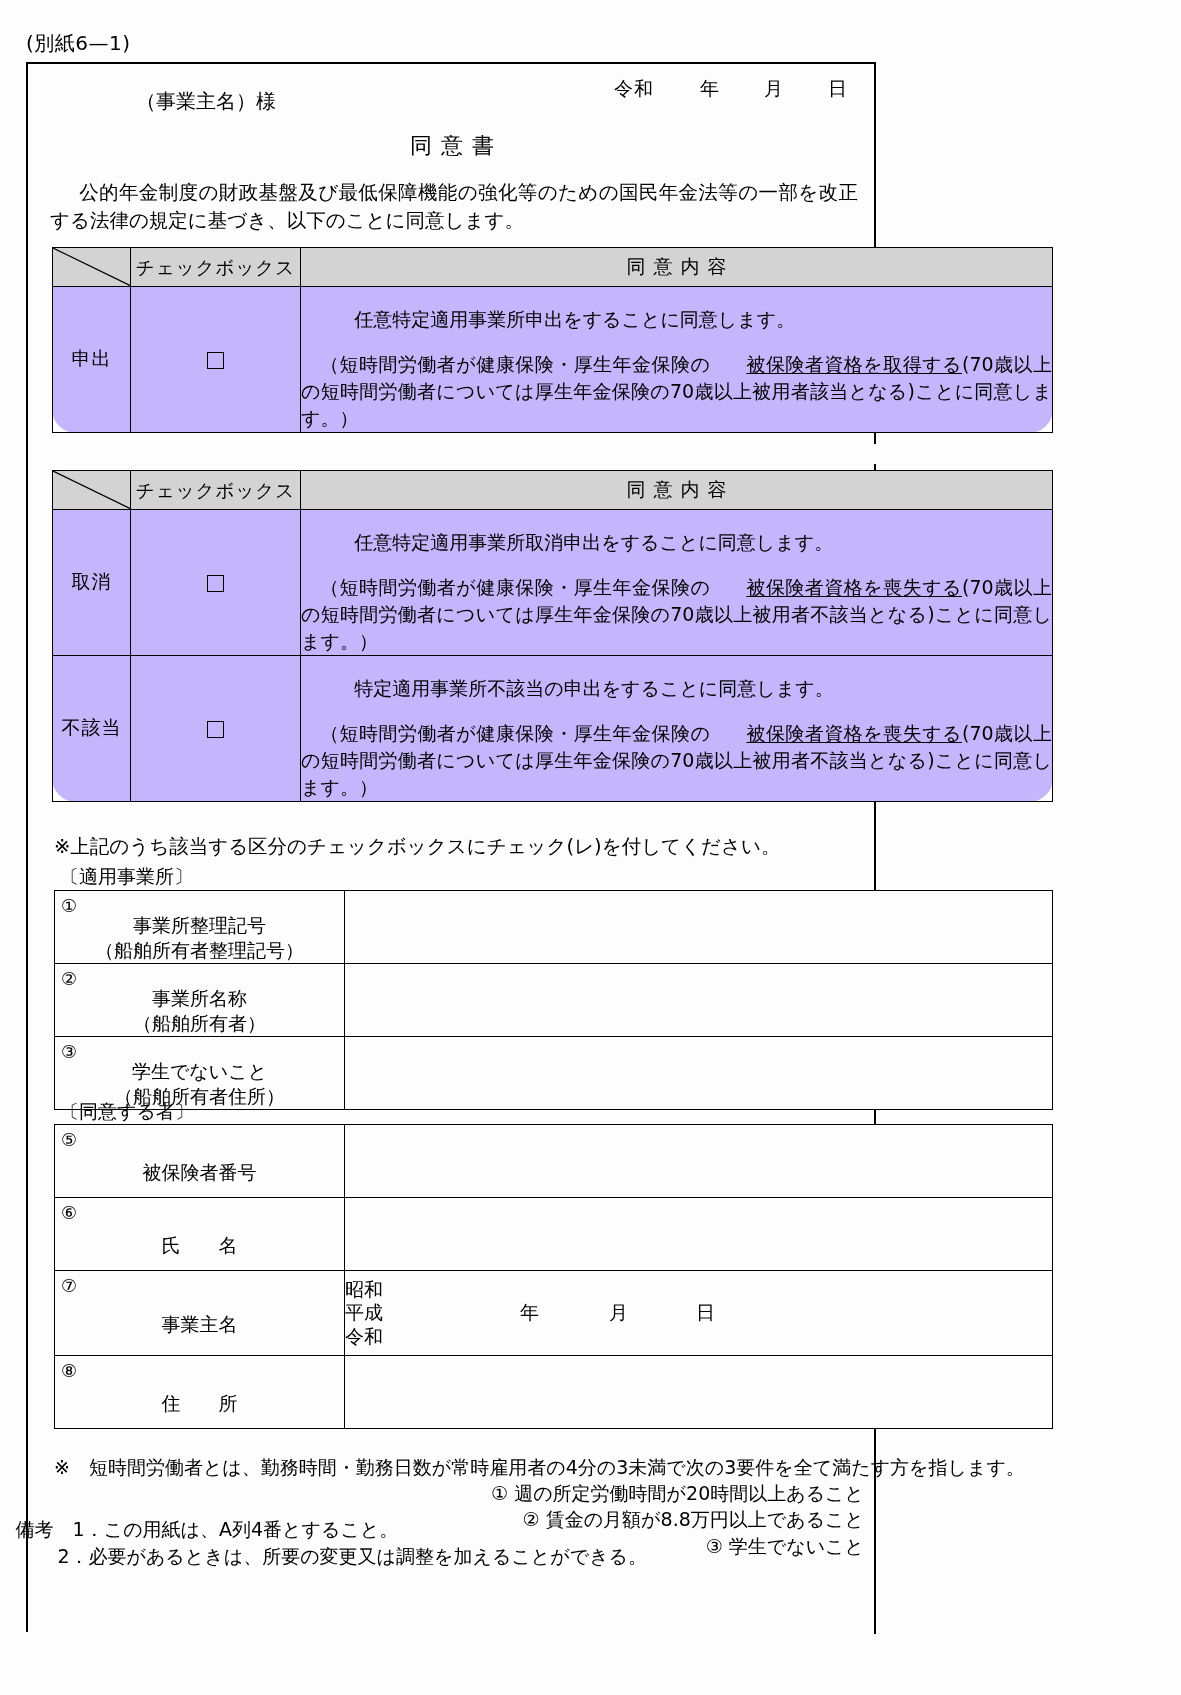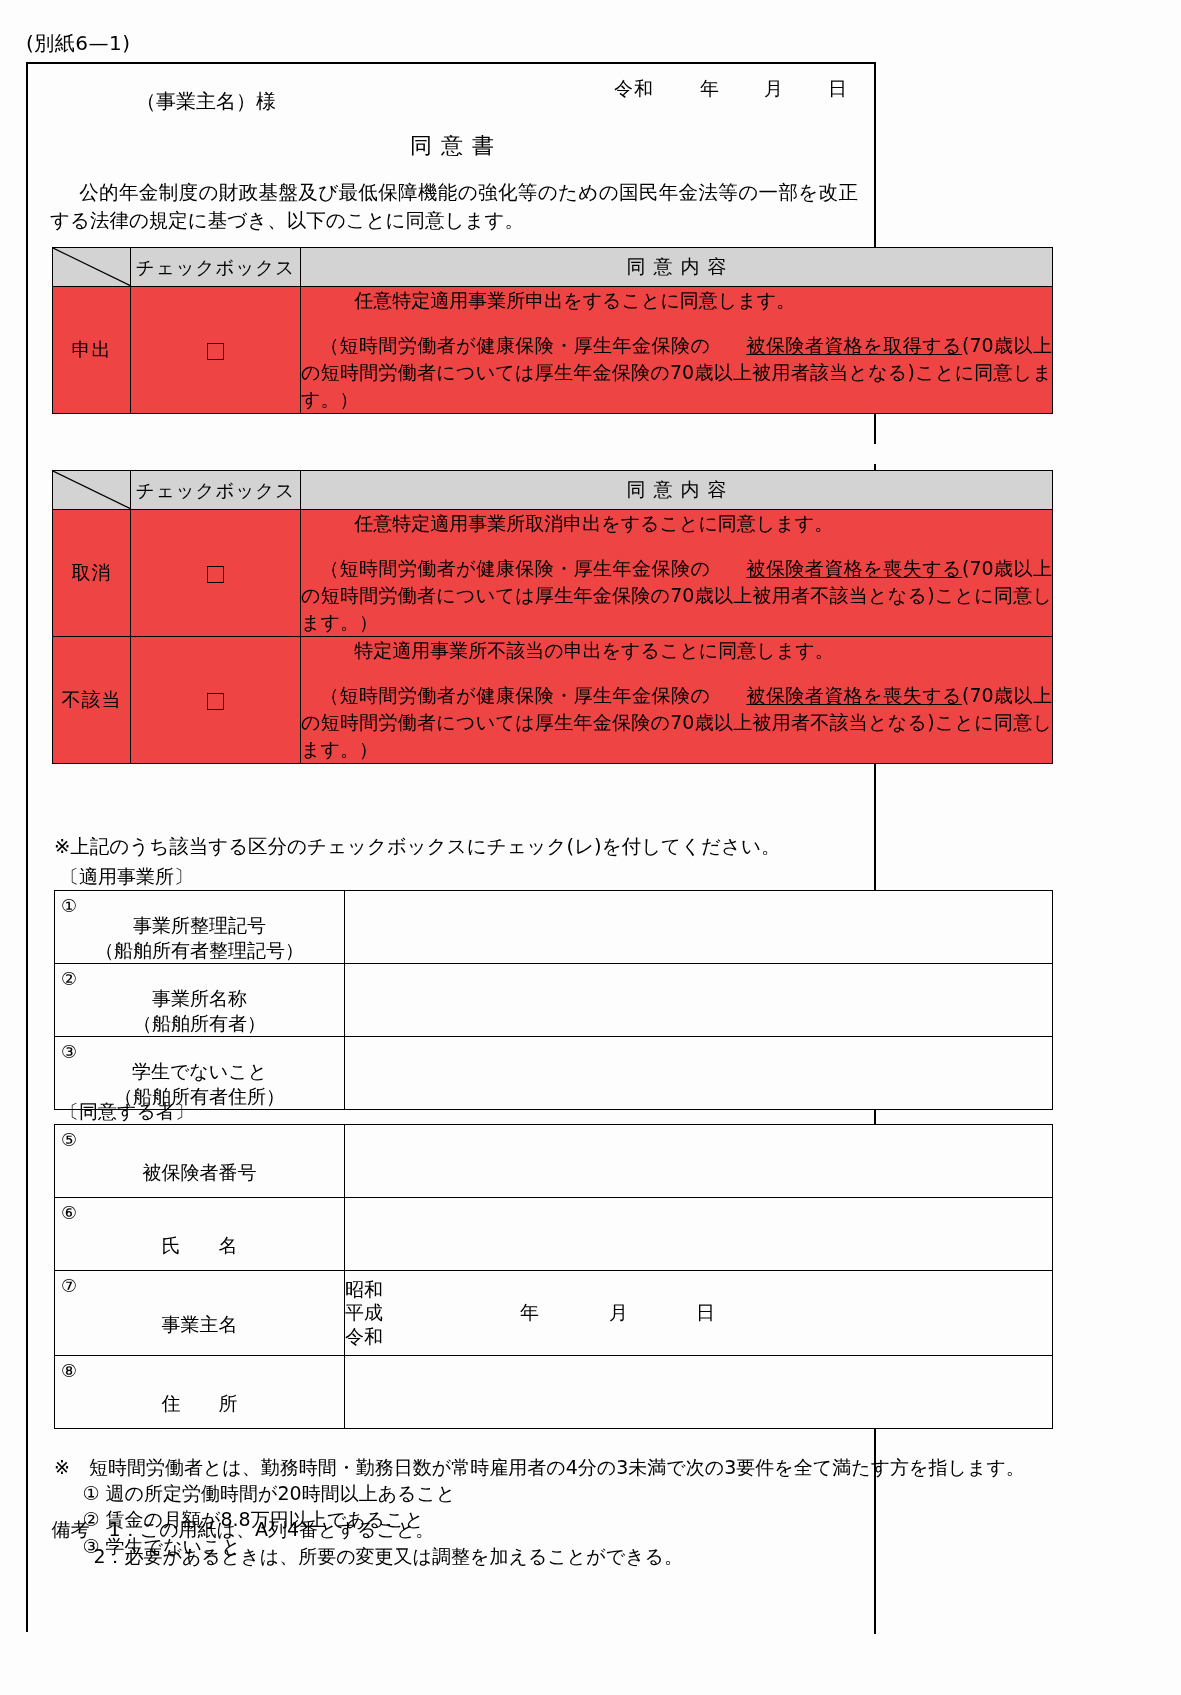--- a/index.html
+++ b/index.html
@@ -101,21 +101,22 @@
     line-height: 1.45;
     text-align: justify;
   }
   .lead .indent { padding-left: 1.5em; }
 
   
   table.consent {
     border-collapse: collapse;
     table-layout: fixed;
     font-size: 19px;
-    background: #ef4444;
+    background: #c4b5fd;
+    border-radius: 24px;
   }
   table.consent td, table.consent th {
     border: 1px solid #000;
     padding: 0;
     vertical-align: middle;
     font-weight: normal;
   }
   .tbl1 {
     position: absolute;
     left: 24px;
@@ -165,21 +166,21 @@
     box-sizing: border-box;
     vertical-align: middle;
   }
 
   .content-cell {
     padding: 12px 10px 12px 12px;
     line-height: 1.42;
     text-align: justify;
     font-size: 19px;
   }
-  .content-cell .line1 { padding-left: 2.8em; }
+  .content-cell .line1 { padding-left: 2.8em; margin-top: 19px; }
   .content-cell .line2 { margin-top: 18px; text-indent: 1em; }
   .content-cell u { text-decoration: underline; text-underline-offset: 2px; margin-left: 36px; }
 
   
   .note-check {
     position: absolute;
     left: 26px;
     top: 769px;
     font-size: 19.5px;
     white-space: nowrap;
@@ -268,30 +269,30 @@
   
   .footnotes {
     position: absolute;
     left: 26px;
     top: 1390px;
     right: 12px;
     font-size: 19px;
     line-height: 1.38;
   }
   .footnotes .f-head { white-space: nowrap; }
-  .footnotes .f-item { padding-left: 1.5em; white-space: nowrap; }
+  .footnotes .f-item { padding-left: 1.5em; white-space: nowrap; text-align: right; }
 
   .remarks {
     position: absolute;
     left: 8px;
     top: 1516px;
     font-size: 19px;
     line-height: 1.4;
   }
-  .remarks .r-row { white-space: nowrap; margin-left: 36px; }
+  .remarks .r-row { white-space: nowrap; }
   .remarks .r-indent { padding-left: 2.6em; }
   .remarks .r-first { padding-left: 0.4em; }
 </style>
 </head>
 <body>
 
 <div class="page">
 
   <div class="sheet-label">(別紙6—1)</div>
 

